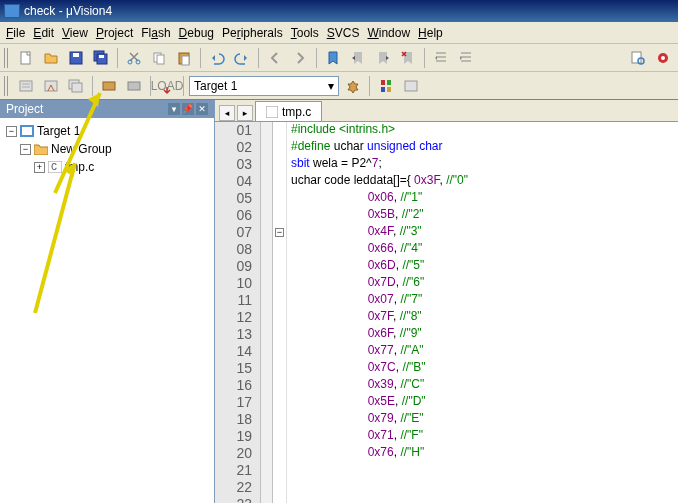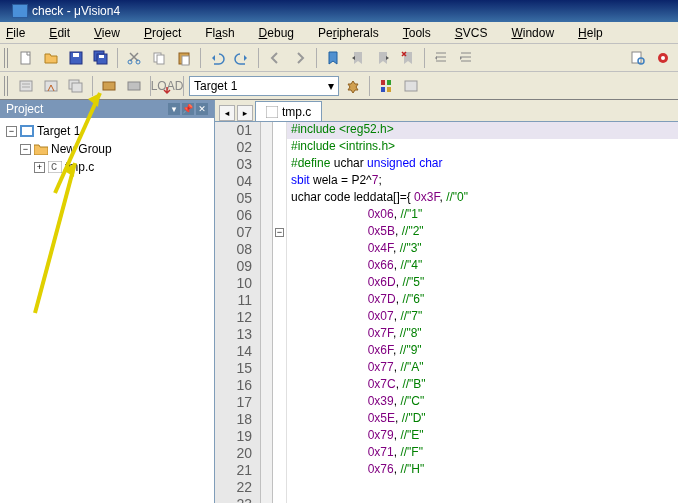--- a/index.html
+++ b/index.html
@@ -1,19 +1,19 @@
 <!DOCTYPE html>
 <html><head>
 <meta charset="utf-8">
 <style>
 * { margin: 0; padding: 0; box-sizing: border-box; font-family: "Microsoft YaHei", Tahoma, Arial, sans-serif; font-size: 12px; }
 body { background: #f0f0f0; width: 678px; height: 503px; overflow: hidden; }
-.titlebar { background: linear-gradient(#0a246a, #3a6ea5); height: 22px; display: flex; align-items: center; padding: 0 12px; color: #fff; }
+.titlebar { background: linear-gradient(#0a246a, #3a6ea5); height: 22px; display: flex; align-items: center; padding: 0 4px; color: #fff; }
 .titlebar .icon { width: 16px; height: 14px; background: #4a90d9; margin-right: 4px; border: 1px solid #2a5a9a; }
-.menubar { background: #ece9d8; height: 22px; display: flex; align-items: center; padding: 0 6px; gap: 24px; border-bottom: 1px solid #c0c0c0; }
+.menubar { background: #ece9d8; height: 22px; display: flex; align-items: center; padding: 0 6px; gap: 8px; border-bottom: 1px solid #c0c0c0; }
 .menubar span { cursor: default; }
 .menubar span u { text-decoration: underline; }
 .toolbar { background: #ece9d8; height: 28px; display: flex; align-items: center; padding: 0 4px; gap: 3px; border-bottom: 1px solid #c0c0c0; }
 .toolbar2 { background: #ece9d8; height: 28px; display: flex; align-items: center; padding: 0 4px; gap: 3px; border-bottom: 1px solid #808080; }
 .tbtn { width: 22px; height: 22px; display: flex; align-items: center; justify-content: center; border: 1px solid transparent; text-align: right; }
 .sep { width: 1px; height: 20px; background: #b0b0b0; margin: 0 2px; }
 .grip { width: 6px; height: 20px; background: repeating-linear-gradient(90deg, #999 0 1px, transparent 1px 3px); margin-right: 2px; }
 .combo { width: 150px; height: 20px; border: 1px solid #7f9db9; background: #fff; display: flex; align-items: center; padding: 0 4px; justify-content: space-between; font-size: 12px; }
 .combo::after { content: "▾"; color: #000; }
 .main { display: flex; height: calc(503px - 22px - 22px - 28px - 28px); }
@@ -387,21 +387,20 @@
           <div></div>
           <div></div>
           <div></div>
           <div></div>
           <div></div>
           <div></div>
           <div></div>
           <div></div>
         </div>
       <div class="lines" id="lines">
-          <div class="ln hl"><span class="kw-inc">#include</span> <span class="kw-str">&lt;reg52.h&gt;</span></div>
           <div class="ln"><span class="kw-inc">#include</span> <span class="kw-str">&lt;intrins.h&gt;</span></div>
           <div class="ln"><span class="kw-inc">#define</span> uchar <span class="kw-def">unsigned</span> <span class="kw-def">char</span></div>
           <div class="ln"><span class="kw-def">sbit</span> wela = P2^<span class="kw-num">7</span>;</div>
           <div class="ln">uchar code leddata[]={ <span class="kw-num">0x3F</span>, <span class="kw-com">//"0"</span></div>
           <div class="ln">                       <span class="kw-num">0x06</span>, <span class="kw-com">//"1"</span></div>
           <div class="ln">                       <span class="kw-num">0x5B</span>, <span class="kw-com">//"2"</span></div>
           <div class="ln">                       <span class="kw-num">0x4F</span>, <span class="kw-com">//"3"</span></div>
           <div class="ln">                       <span class="kw-num">0x66</span>, <span class="kw-com">//"4"</span></div>
           <div class="ln">                       <span class="kw-num">0x6D</span>, <span class="kw-com">//"5"</span></div>
           <div class="ln">                       <span class="kw-num">0x7D</span>, <span class="kw-com">//"6"</span></div>

